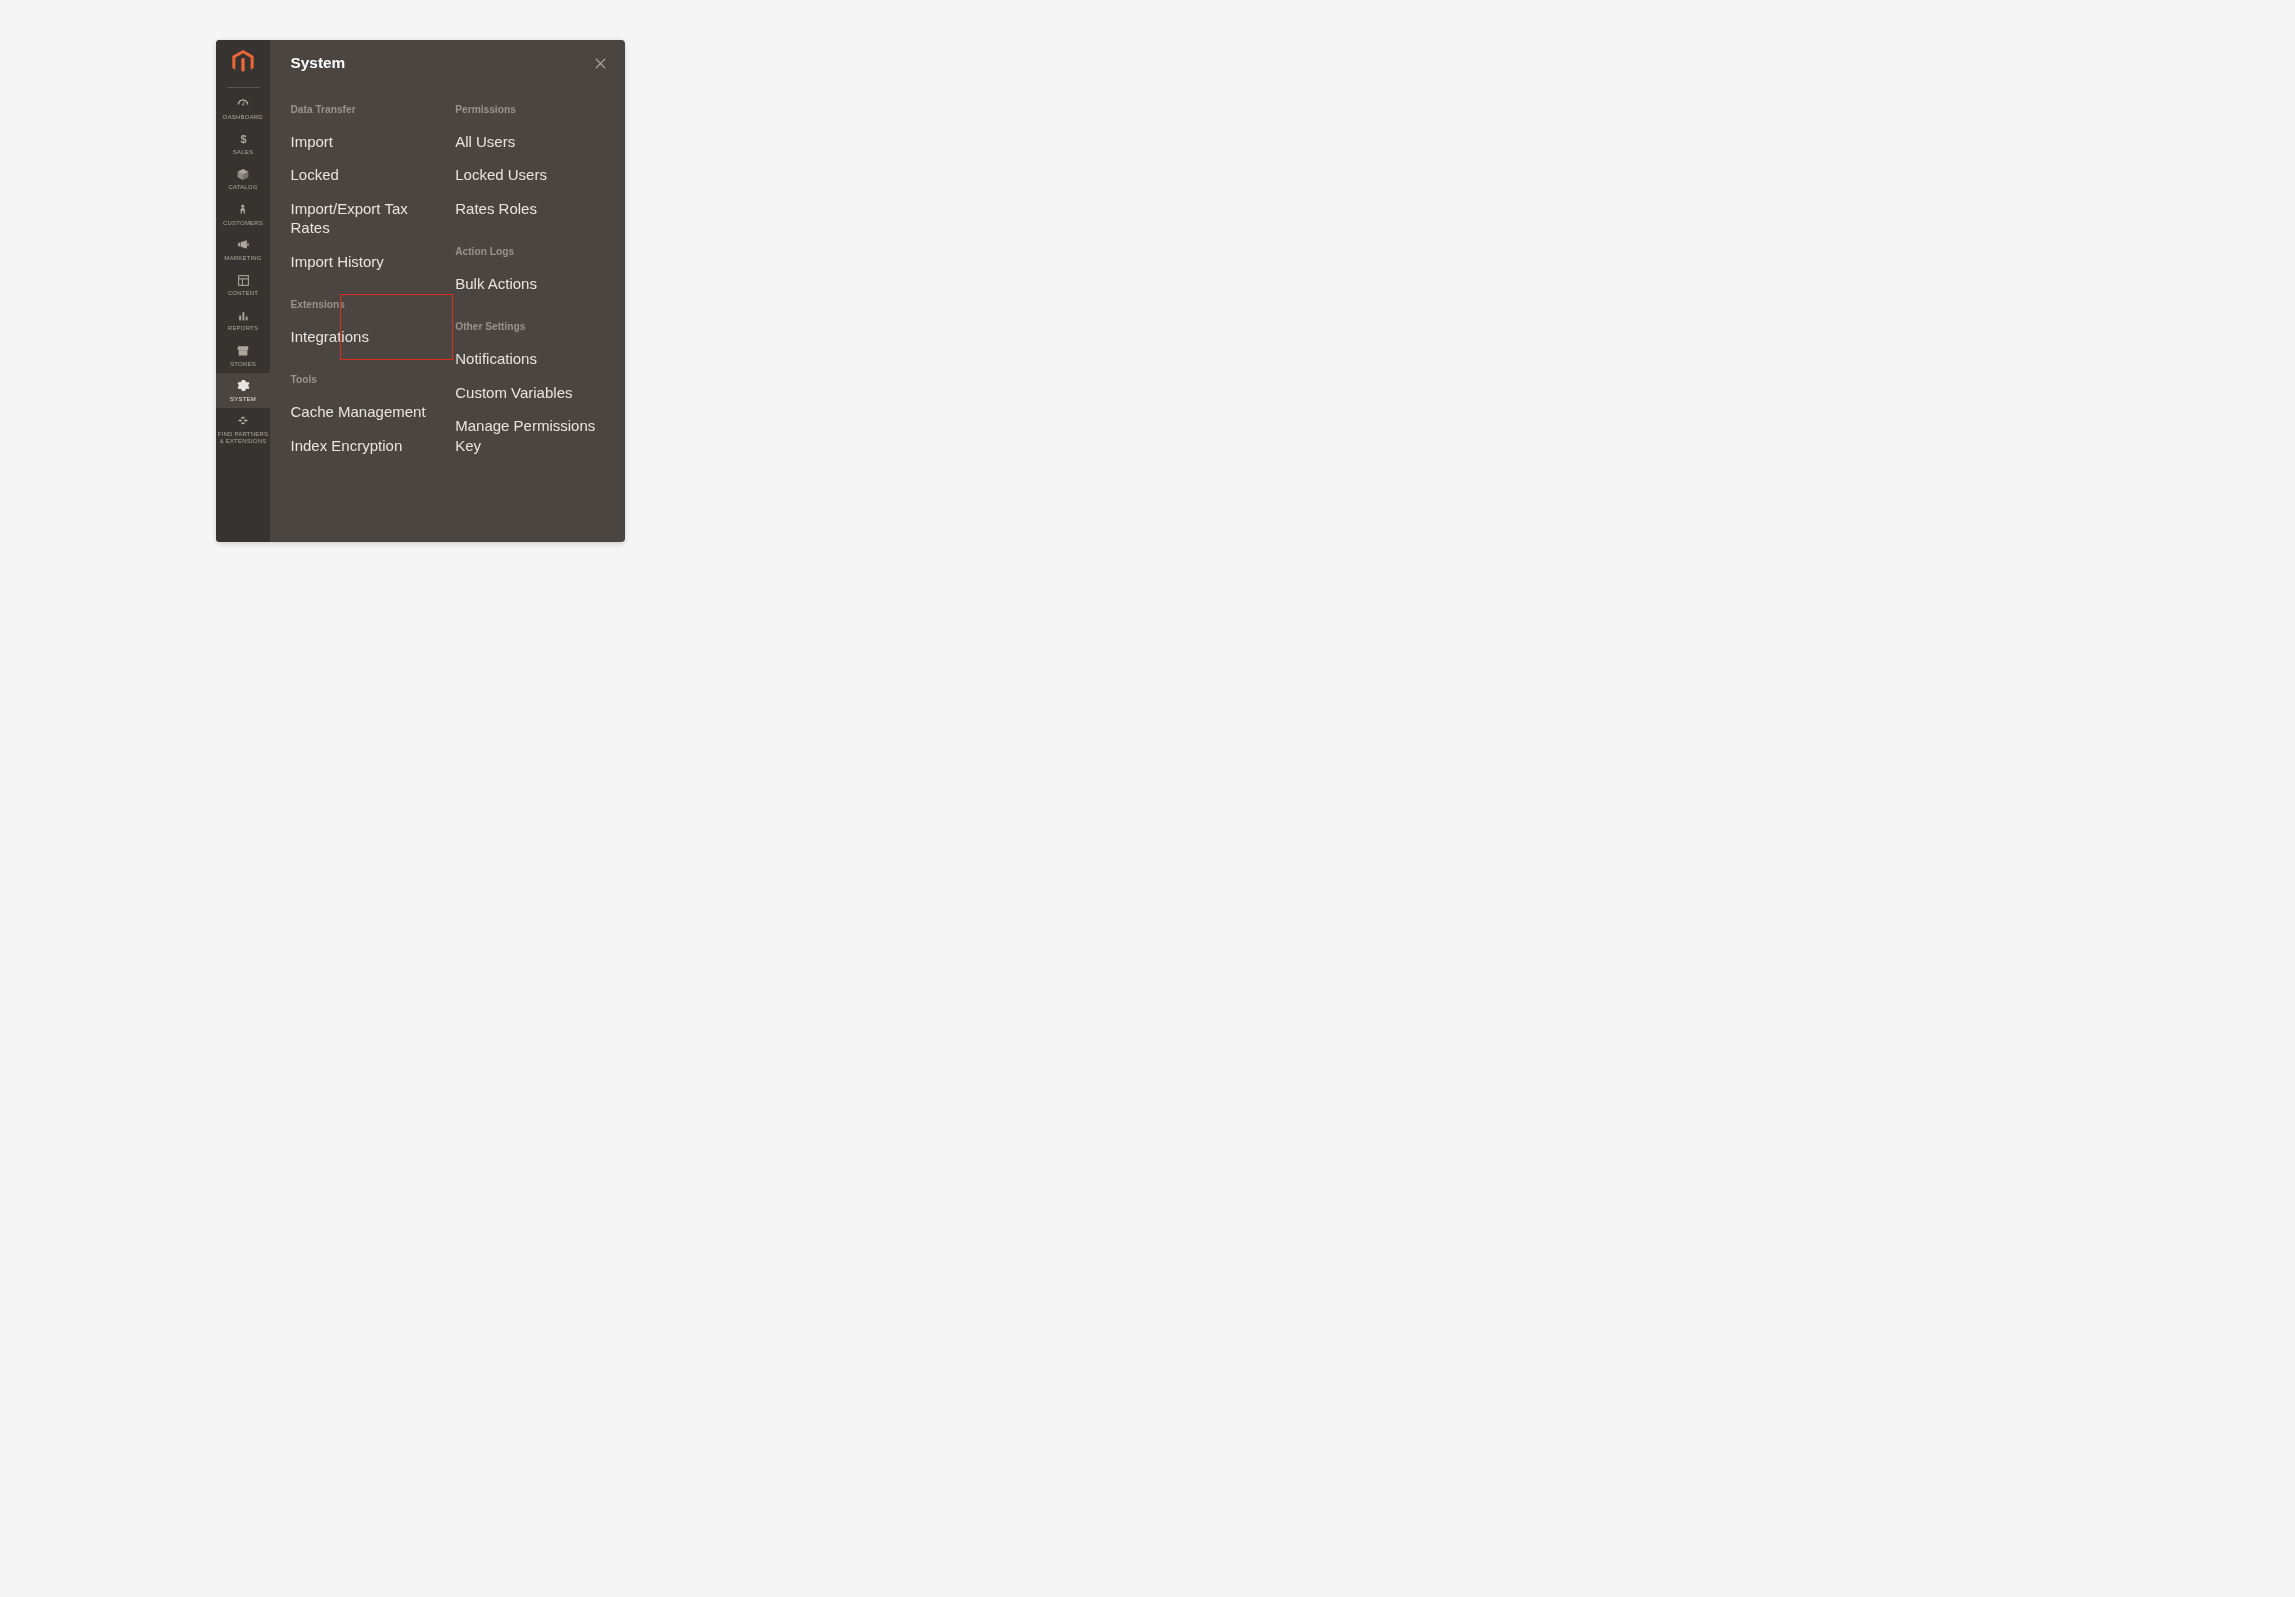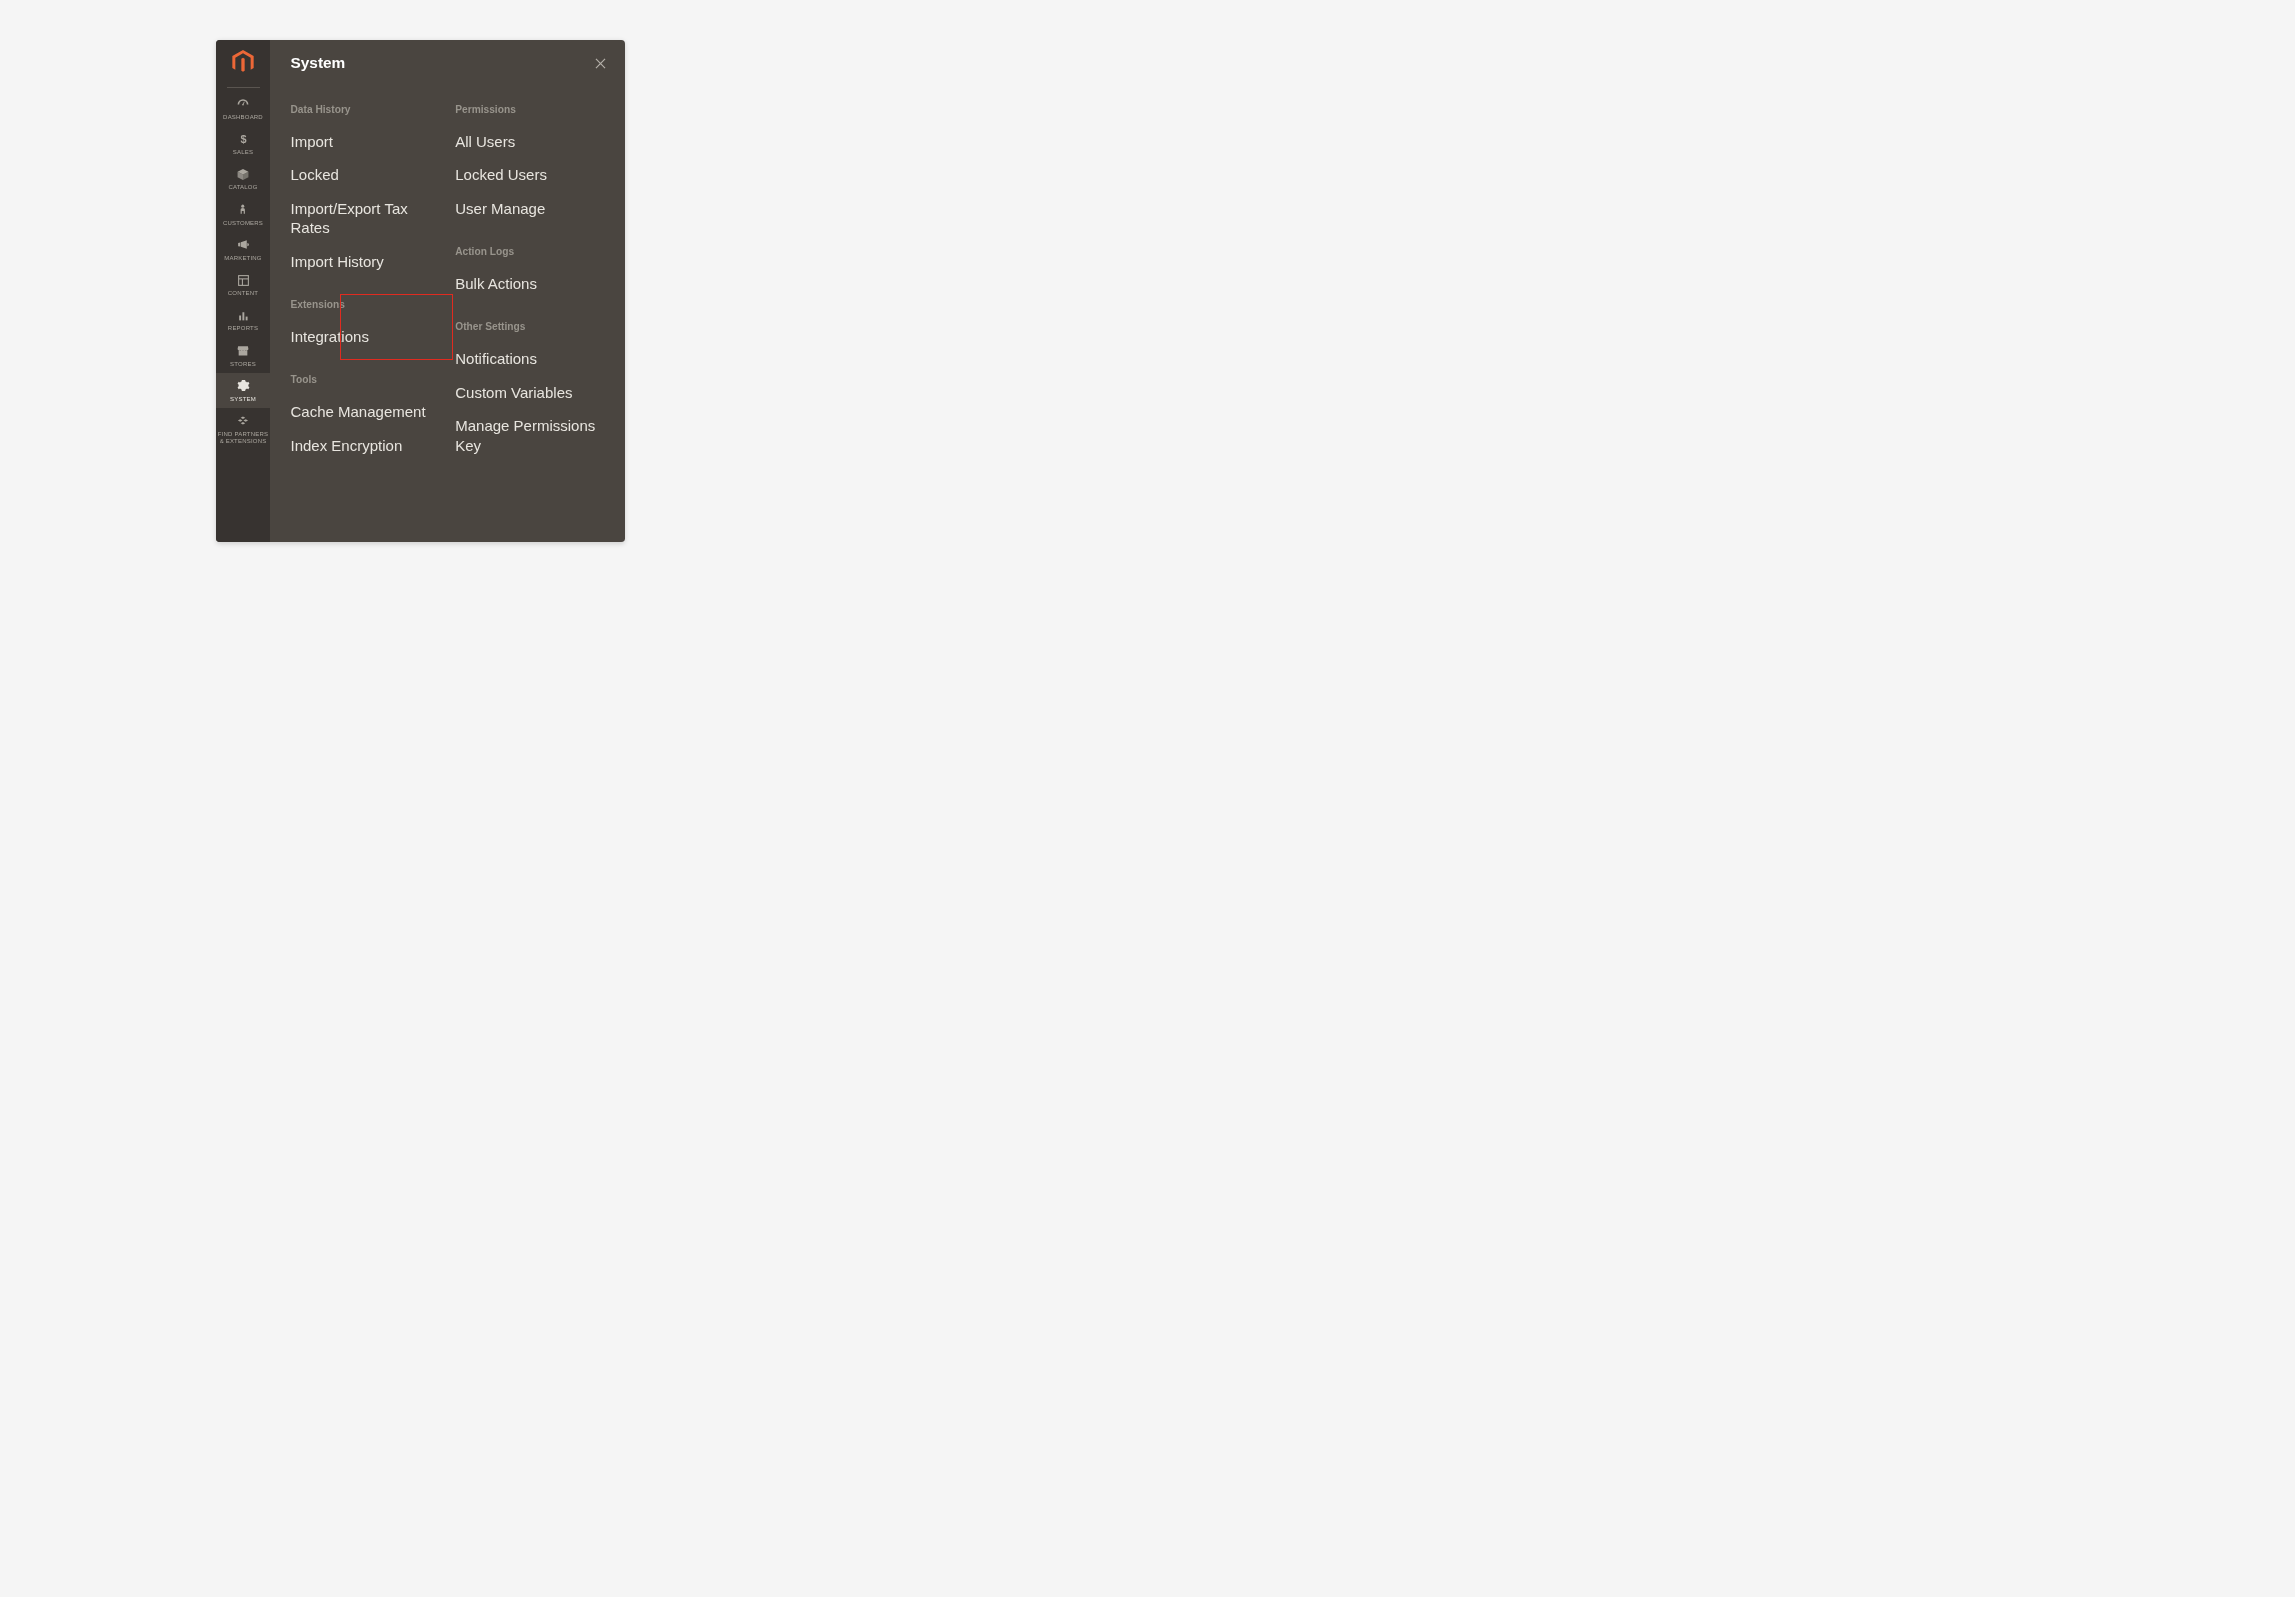--- a/index.html
+++ b/index.html
@@ -234,42 +234,42 @@
   <div class="content">
     <div class="title">System</div>
     <div class="close">
       <svg viewBox="0 0 20 20" width="13" height="13">
           <path stroke="currentColor" stroke-width="1.8" fill="none" d="M3 3 L17 17 M17 3 L3 17"></path>
         </svg>
     </div>
     <div class="columns">
       <div class="col" id="col-left">
           <div class="section">
-            <div class="section-title">Data History</div>
+            <div class="section-title">Data Transfer</div>
             <div class="link">Import</div>
             <div class="link">Locked</div>
             <div class="link">Import/Export Tax Rates</div>
             <div class="link">Import History</div>
           </div>
           <div class="section">
             <div class="section-title">Extensions</div>
             <div class="link">Integrations</div>
           </div>
           <div class="section">
             <div class="section-title">Tools</div>
             <div class="link">Cache Management</div>
             <div class="link">Index Encryption</div>
           </div>
         </div>
       <div class="col" id="col-right">
           <div class="section">
             <div class="section-title">Permissions</div>
             <div class="link">All Users</div>
             <div class="link">Locked Users</div>
-            <div class="link">User Manage</div>
+            <div class="link">Rates Roles</div>
           </div>
           <div class="section">
             <div class="section-title">Action Logs</div>
             <div class="link">Bulk Actions</div>
           </div>
           <div class="section">
             <div class="section-title">Other Settings</div>
             <div class="link">Notifications</div>
             <div class="link">Custom Variables</div>
             <div class="link">Manage Permissions Key</div>

